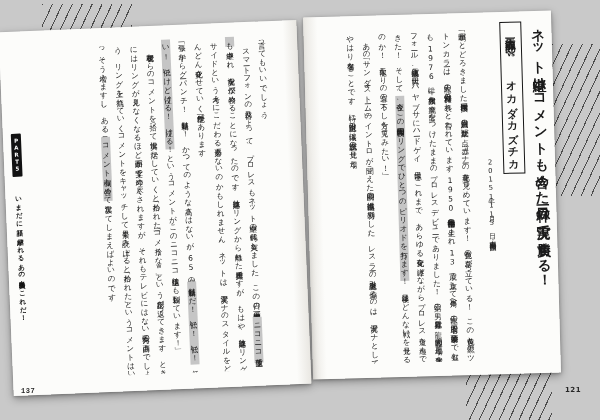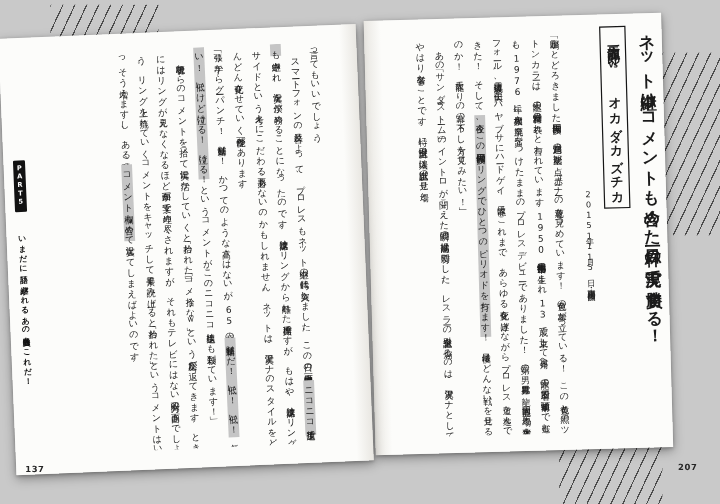--- a/index.html
+++ b/index.html
@@ -80,21 +80,21 @@
     padding:4px 2px 4px 2px; margin-bottom:6px;
     letter-spacing:1px;
     border-radius:1px;
   }
   .chapter-title { font-weight:600; }
 
   .page-num {
     position:absolute; z-index:2;
     font-size:7px; font-weight:700; color:#262626; letter-spacing:.5px;
   }
-  .pn-left  { left:21px;  top:387px; }
+  .pn-left  { left:21px;  top:387px;font-family:Liberation Mono, monospace; }
   .pn-right { left:565px; top:386px; }
 </style>
 </head>
 <body>
 
 <div class="spread">
 
   <div class="stripes s-top-left"></div>
   <div class="stripes s-top-right"></div>
   <div class="stripes s-bottom-center"></div>
@@ -124,15 +124,15 @@
         <p>　視聴者からのコメントを拾って実況に活かしていくと「拾われた」「コメ拾うなｗ」という反応が返ってきます。ときにはリングが見えなくなるほど画面が文字で埋め尽くされますが、それもテレビにはない双方向の面白さでしょう。リング上を流れていくコメントをキャッチして素早く読み上げると「拾われた」というコメントはいっそう増えますし、ある意味、<mark class="hl">コメント欄も含めて実況</mark>してしまえばよいのです。</p>
       </div>
 
     <div class="vtext running-header">
       <span class="part-box">PART5</span>
       <span class="chapter-title">いまだに語り継がれるあの名勝負はこれだ！</span>
     </div>
   </div>
 
   <div class="page-num pn-left">137</div>
-  <div class="page-num pn-right">207</div>
+  <div class="page-num pn-right">121</div>
 
 </div>
 
 </body></html>

